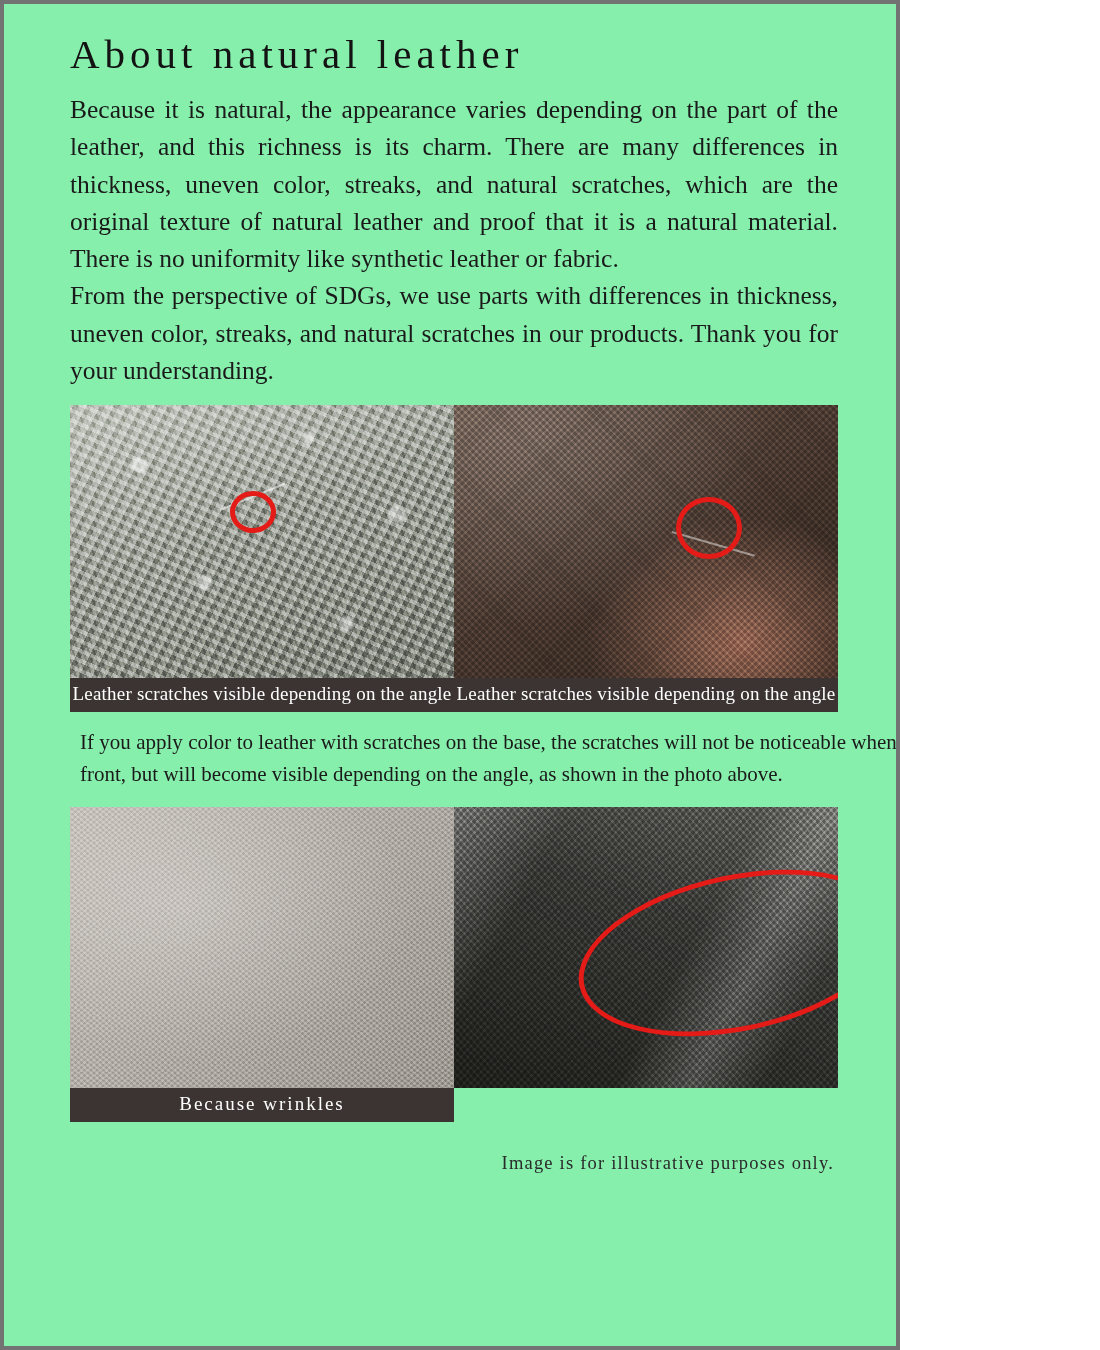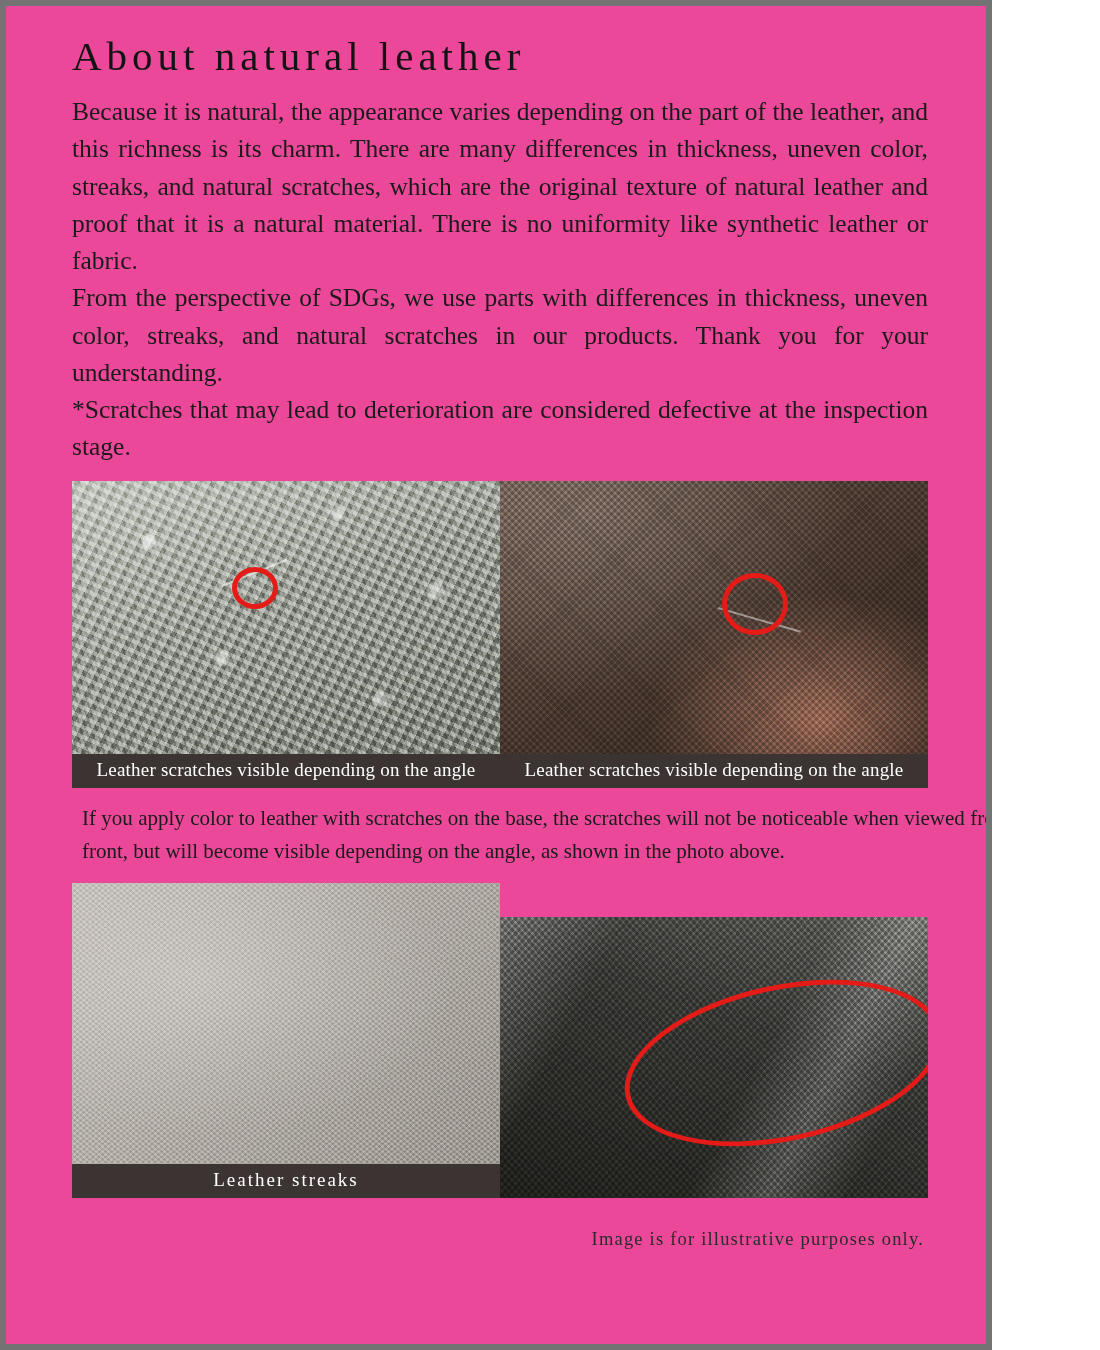--- a/index.html
+++ b/index.html
@@ -6,25 +6,25 @@
     margin: 0;
     padding: 0;
     background: #ffffff;
   }
   body {
     font-family: "Liberation Serif", serif;
     color: #1b1b1b;
   }
   .page {
     position: relative;
-    width: 992px;
+    width: 900px;
     height: 1350px;
     box-sizing: border-box;
-    background: #ec4899;
-    border: 6px solid #737373;
+    background: #86efac;
+    border: 4px solid #737373;
     overflow: hidden;
   }
   .inner {
     padding: 26px 58px 0 66px;
   }
   h1.title {
     font-family: "Liberation Serif", serif;
     font-weight: 400;
     font-size: 41px;
     letter-spacing: 5px;
@@ -41,21 +41,20 @@
     margin: 0;
     hyphens: auto;
     -webkit-hyphens: auto;
   }
   .body-text p {
     margin: 0;
   }
   .photo-row {
     display: flex;
     margin-top: 16px;
-    align-items: flex-end;
   }
   .photo-cell {
     position: relative;
     width: 489px;
     overflow: hidden;
   }
   .photo {
     position: relative;
     height: 273px;
     overflow: hidden;
@@ -168,21 +167,20 @@
 <body>
 
 <div class="page">
   <div class="inner">
 
     <h1 class="title">About natural leather</h1>
 
     <div class="body-text">
       <p>Because it is natural, the appearance varies depending on the part of the leather, and this richness is its charm. There are many differences in thickness, uneven color, streaks, and natural scratches, which are the original texture of natural leather and proof that it is a natural material. There is no uniformity like synthetic leather or fabric.</p>
       <p>From the perspective of SDGs, we use parts with differences in thickness, uneven color, streaks, and natural scratches in our products. Thank you for your understanding.</p>
-      <p>*Scratches that may lead to deterioration are considered defective at the inspection stage.</p>
     </div>
 
     <div class="photo-row">
 
       <div class="photo-cell">
         <div class="photo">
           <div class="tex tex-rough"></div>
           <div class="scratch-line" style="left:150px; top:104px; width:70px; transform:rotate(-22deg);"></div>
           <div class="marker-circle" style="left:160px; top:86px; width:46px; height:42px;"></div>
         </div>
@@ -201,21 +199,21 @@
     </div>
 
     <p class="mid-text">If you apply color to leather with scratches on the base, the scratches will not be noticeable when viewed from the front, but will become visible depending on the angle, as shown in the photo above.</p>
 
     <div class="photo-row">
 
       <div class="photo-cell">
         <div class="photo tall">
           <div class="tex tex-light"></div>
         </div>
-        <div class="caption spaced">Leather streaks</div>
+        <div class="caption spaced">Because wrinkles</div>
       </div>
 
       <div class="photo-cell">
         <div class="photo tall">
           <div class="tex tex-dark"></div>
           <div class="marker-ellipse" style="left:122px; top:68px; width:322px; height:156px;"></div>
         </div>
       </div>
 
     </div>

